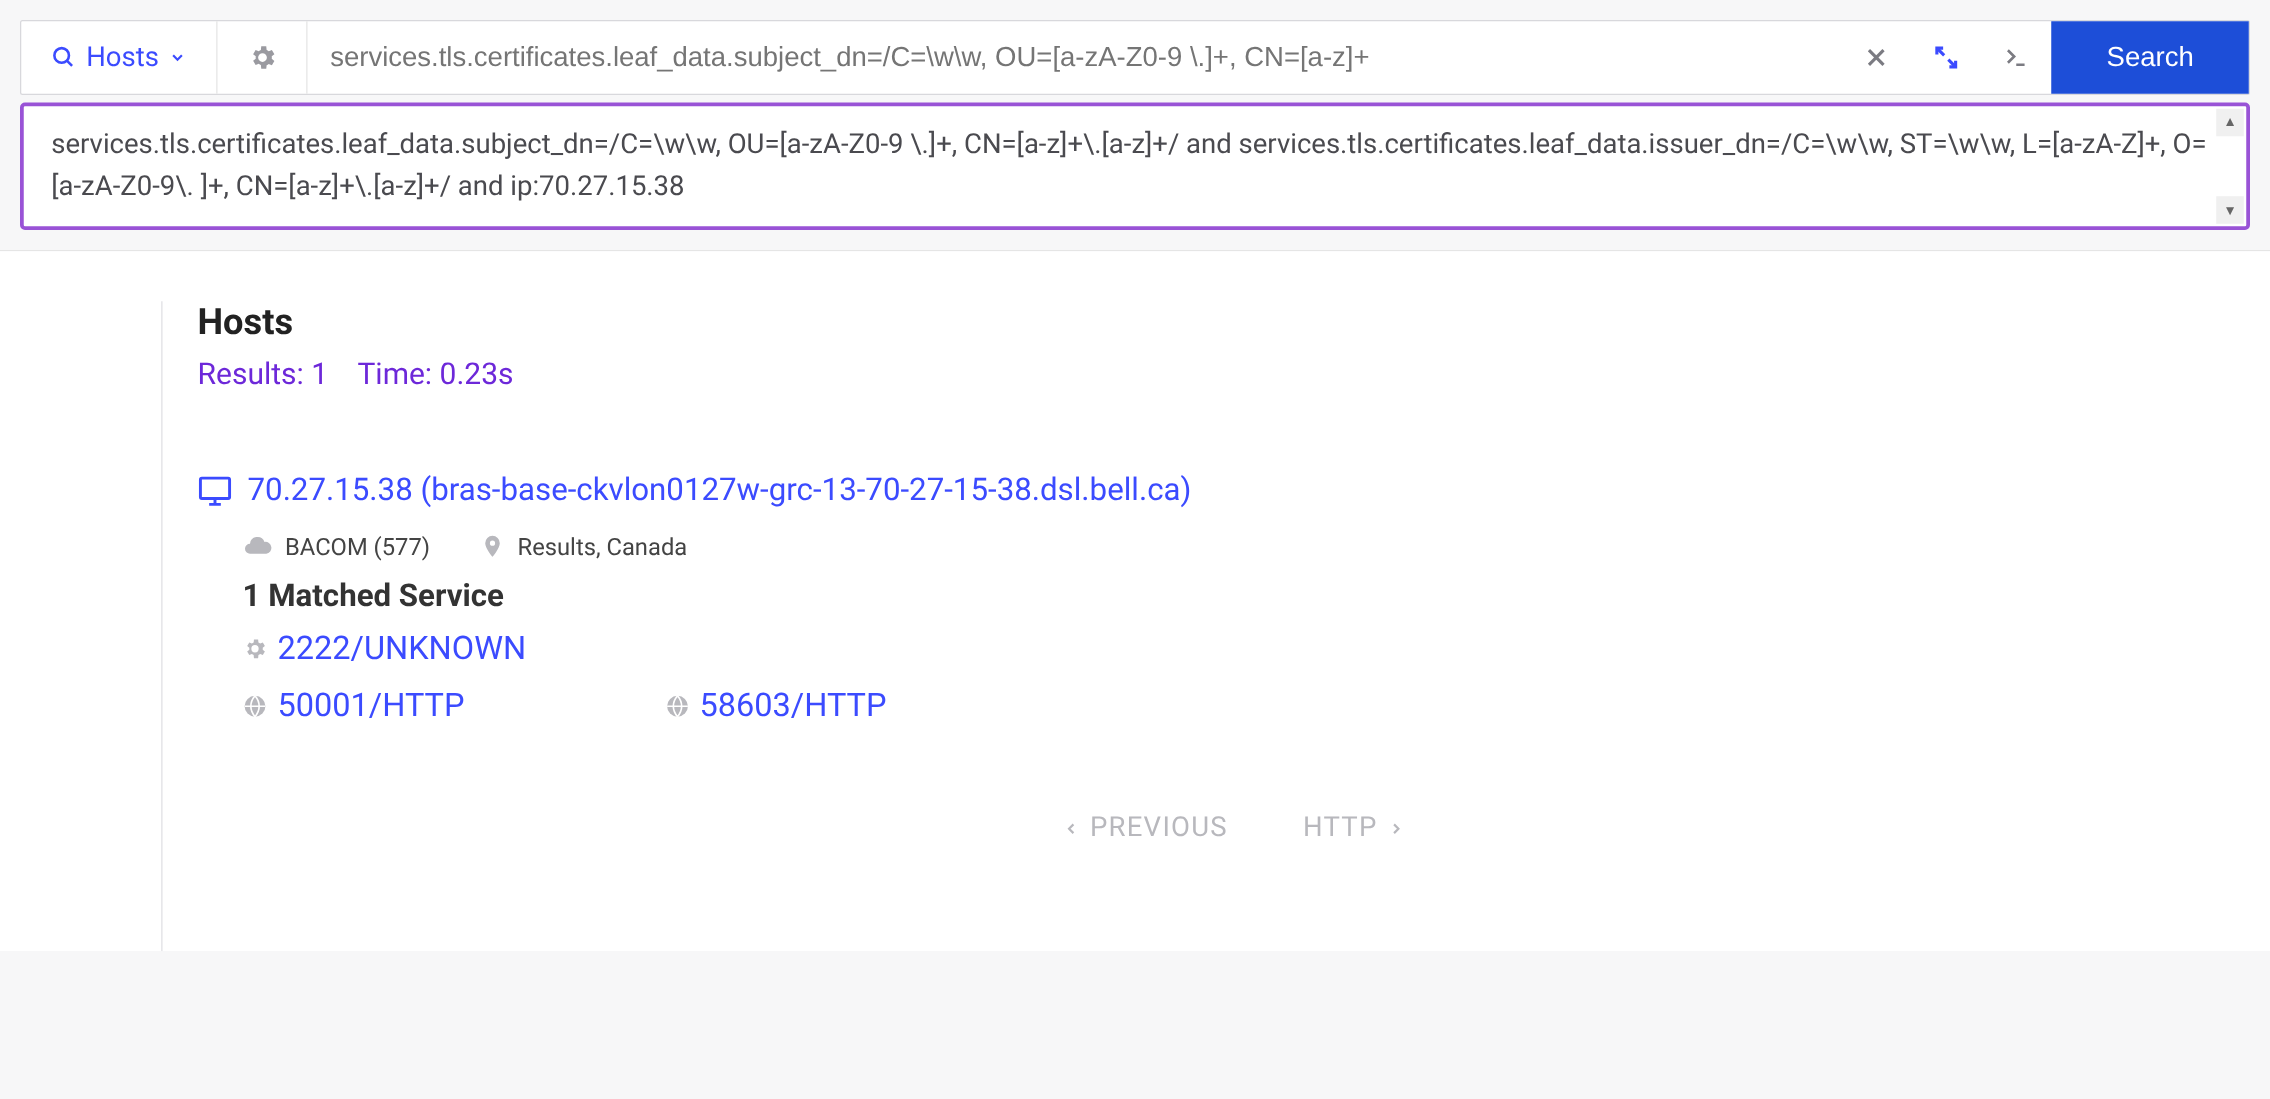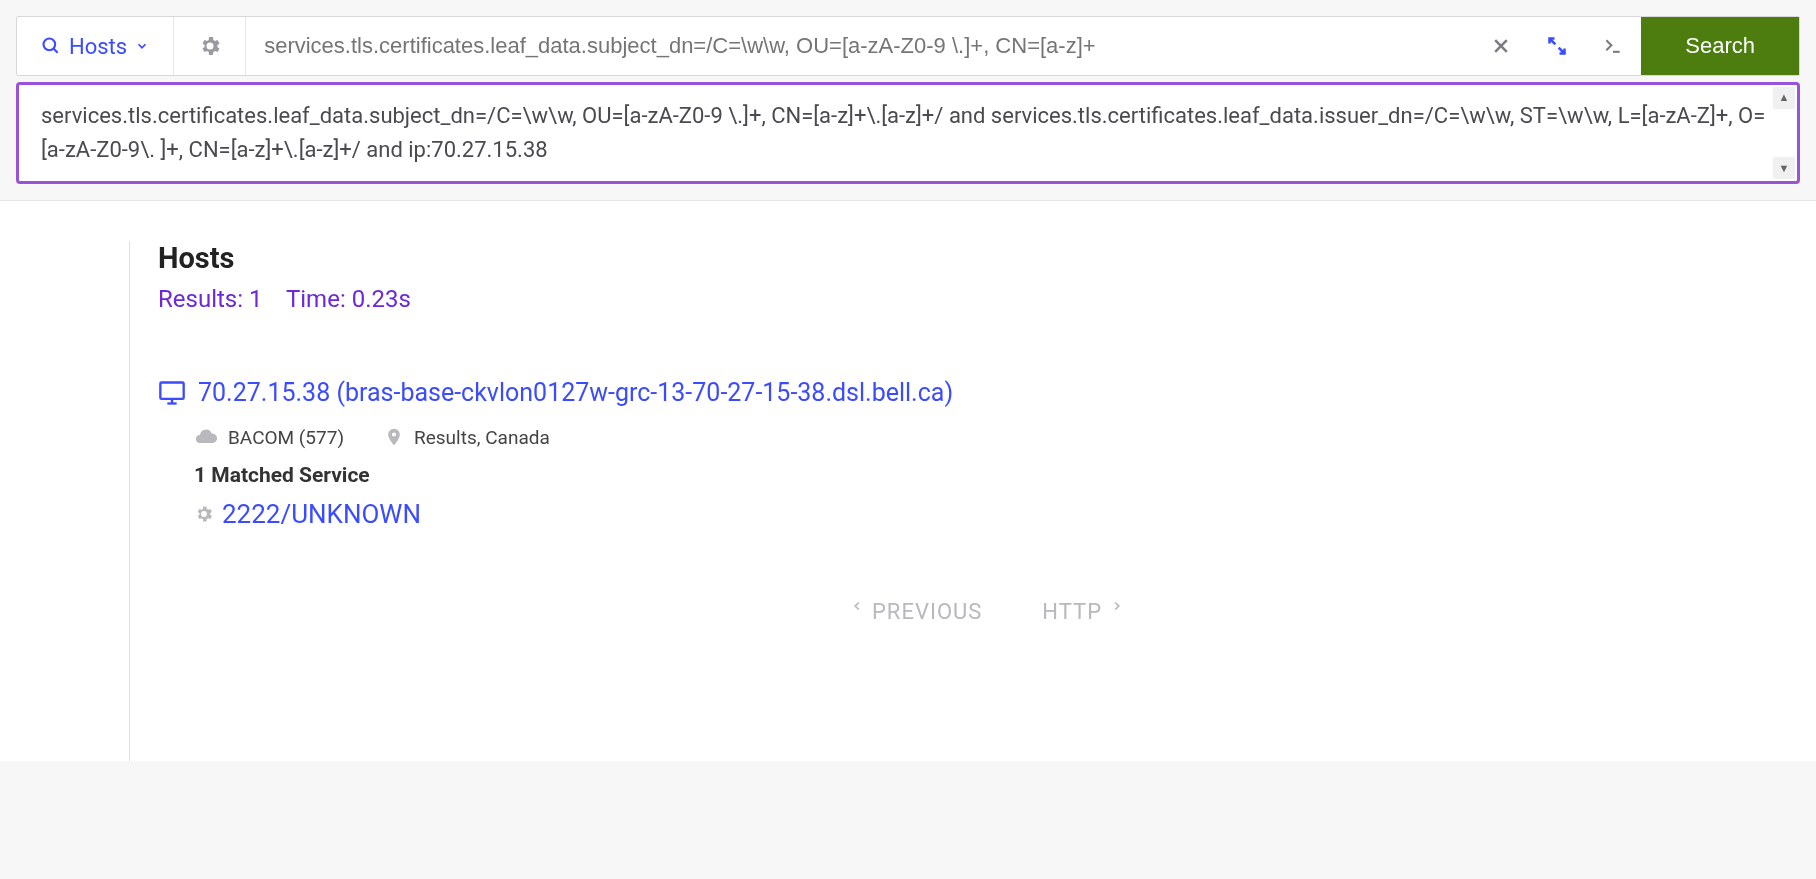--- a/index.html
+++ b/index.html
@@ -66,21 +66,21 @@
     width: 56px;
     color: #7b7b82;
     cursor: pointer;
   }
   .icon-btn.blue { color: #3b4bff; }
   .search-button {
     display: flex;
     align-items: center;
     justify-content: center;
     padding: 0 44px;
-    background: #4d7c0f;
+    background: #1d4ed8;
     color: #fff;
     font-size: 22px;
     cursor: pointer;
     border: none;
   }
   .query-box {
     margin-top: 6px;
     background: #fff;
     border: 3px solid #9953d6;
     border-radius: 4px;
@@ -154,21 +154,21 @@
     gap: 40px;
     padding-left: 36px;
     font-size: 19px;
     color: #444;
     margin-bottom: 14px;
   }
   .meta-item { display: flex; align-items: center; gap: 10px; }
   .meta-item .ico { color: #b8b8bd; }
   .section-label {
     padding-left: 36px;
-    font-size: 21px;
+    font-size: 25px;
     font-weight: 700;
     color: #333;
     margin-bottom: 12px;
   }
   .service-row {
     display: flex;
     align-items: center;
     gap: 160px;
     padding-left: 36px;
     margin-bottom: 16px;
@@ -185,21 +185,21 @@
   .service-link .ico { color: #b8b8bd; }
   .pager {
     display: flex;
     justify-content: center;
     gap: 60px;
     margin-top: 70px;
     font-size: 22px;
     color: #b8b8bd;
     letter-spacing: 1px;
   }
-  .pager span { display: flex; gap: 8px; cursor: default; }
+  .pager span { display: flex; align-items: center; gap: 8px; cursor: default; }
 </style>
 </head>
 <body>
 
 <div class="top-area">
   <div class="search-bar">
     <div class="hosts-dropdown">
       <svg width="20" height="20" viewBox="0 0 24 24" fill="none" stroke="#3b4bff" stroke-width="2.5">
           <circle cx="10" cy="10" r="7"></circle>
           <line x1="20" y1="20" x2="15" y2="15"></line>
@@ -288,20 +288,37 @@
     <div class="section-label">1 Matched Service</div>
     <div class="service-row">
       <a class="service-link">
         <svg class="ico" width="20" height="20" viewBox="0 0 24 24" fill="#b8b8bd">
             <path d="M19.4 13a7.5 7.5 0 000-2l2.1-1.6-2-3.4-2.5 1a7.6 7.6 0 00-1.7-1L15 3h-4l-.3 2.9a7.6 7.6 0 00-1.7 1l-2.5-1-2 3.4L6.6 11a7.5 7.5 0 000 2l-2.1 1.6 2 3.4 2.5-1a7.6 7.6 0 001.7 1L11 21h4l.3-2.9a7.6 7.6 0 001.7-1l2.5 1 2-3.4zM12 15.5A3.5 3.5 0 1115.5 12 3.5 3.5 0 0112 15.5z"></path>
           </svg>
         <span>2222/UNKNOWN</span>
       </a>
     </div>
 
+    <div class="service-row">
+      <a class="service-link">
+        <svg class="ico" width="20" height="20" viewBox="0 0 24 24" fill="#b8b8bd">
+            <circle cx="12" cy="12" r="10"></circle>
+            <path fill="#fff" d="M12 2a10 10 0 00-3 19.5c-.8-2.4-1.3-5.3-1.3-7.5H2a10 10 0 0010 10 10 10 0 0010-10h-5.7c0 2.2-.5 5.1-1.3 7.5A10 10 0 0012 2z" opacity="0"></path>
+            <path fill="none" stroke="#fff" stroke-width="1.6" d="M2 12h20M12 2c2.5 3 4 6.5 4 10s-1.5 7-4 10c-2.5-3-4-6.5-4-10s1.5-7 4-10z"></path>
+          </svg>
+        <span>50001/HTTP</span>
+      </a>
+      <a class="service-link">
+        <svg class="ico" width="20" height="20" viewBox="0 0 24 24" fill="#b8b8bd">
+            <circle cx="12" cy="12" r="10"></circle>
+            <path fill="none" stroke="#fff" stroke-width="1.6" d="M2 12h20M12 2c2.5 3 4 6.5 4 10s-1.5 7-4 10c-2.5-3-4-6.5-4-10s1.5-7 4-10z"></path>
+          </svg>
+        <span>58603/HTTP</span>
+      </a>
+    </div>
 
     <div class="pager">
       <span>
         <svg width="14" height="14" viewBox="0 0 24 24" fill="none" stroke="#b8b8bd" stroke-width="3">
             <polyline points="15 18 9 12 15 6"></polyline>
           </svg>
         <span>PREVIOUS</span>
       </span>
       <span>
         <span>HTTP</span>

